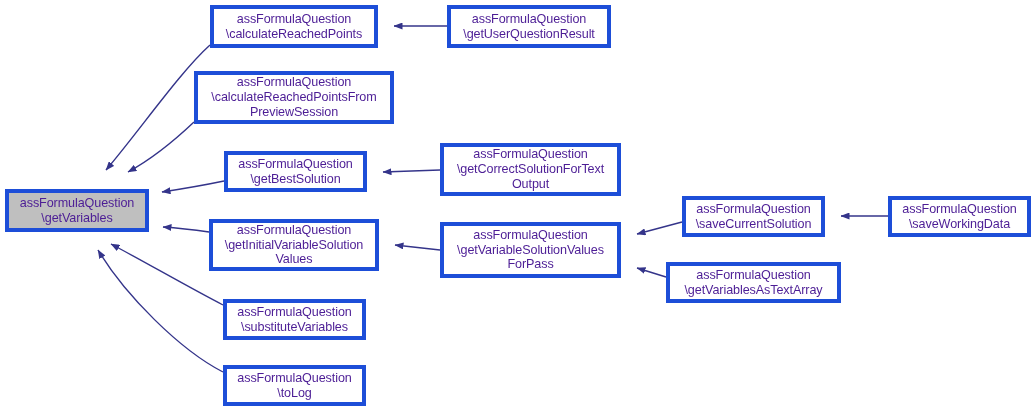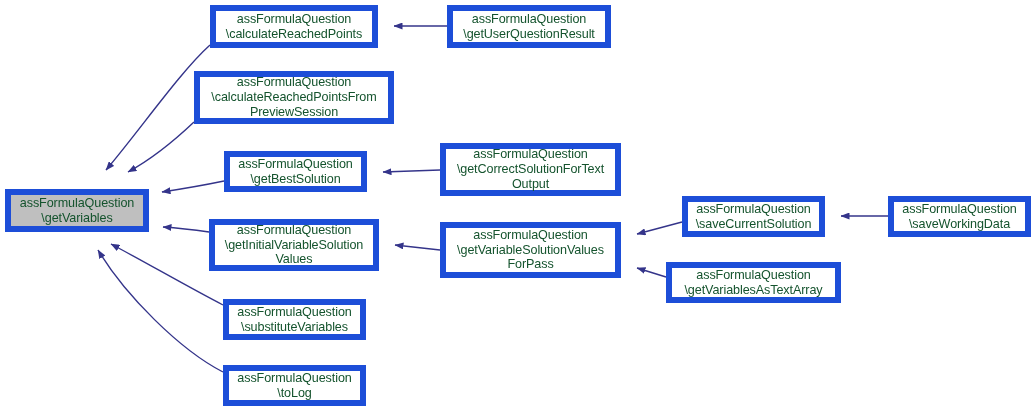--- a/index.html
+++ b/index.html
@@ -20,29 +20,29 @@
   svg.edge-layer {
     position: absolute;
     left: 0;
     top: 0;
     width: 1035px;
     height: 411px;
   }
   .node {
     position: absolute;
     box-sizing: border-box;
-    border: 6px solid #1d4ed8;
+    border: 4px solid #1d4ed8;
     background: #ffffff;
     display: flex;
     align-items: center;
     justify-content: center;
     text-align: center;
     line-height: 1.18;
     font-size: 12.6px;
-    color: #14532d;
+    color: #4c1d95;
     font-family: "Liberation Sans", sans-serif;
     white-space: pre-line;
     letter-spacing: -0.1px;
   }
   .node.root {
     background: #bfbfbf;
   }
   .node-label {
     display: block;
     width: 100%;

